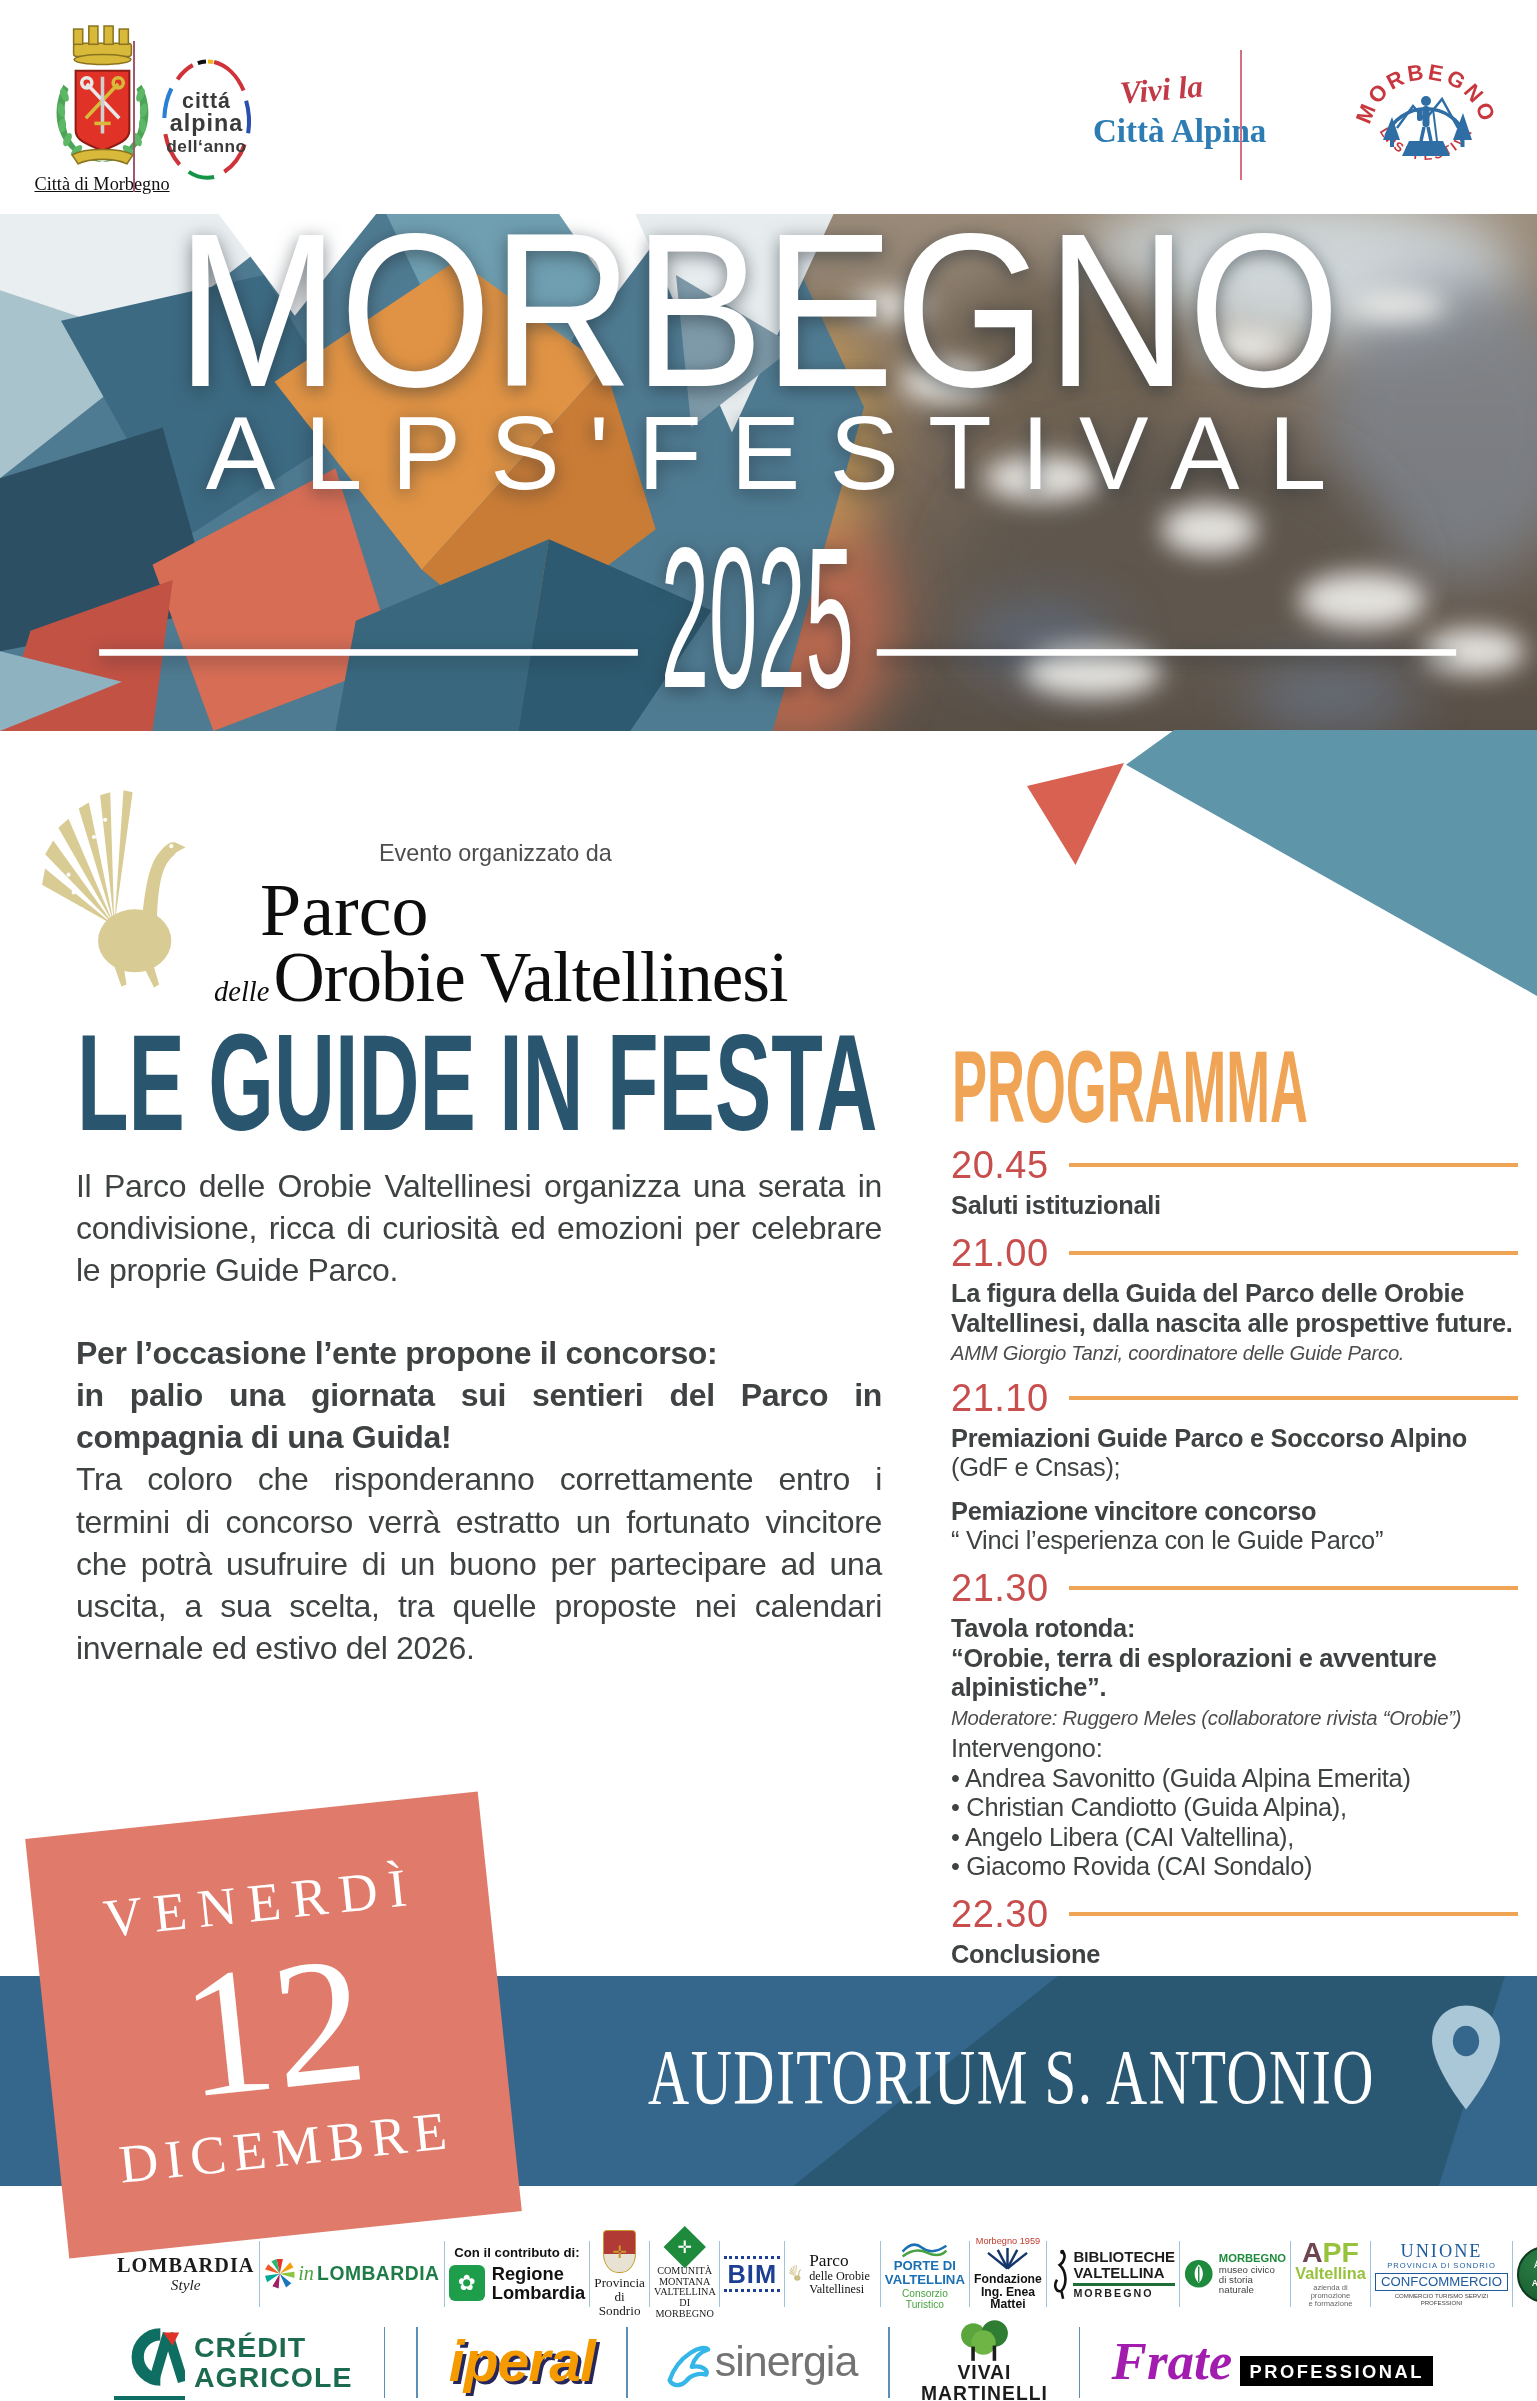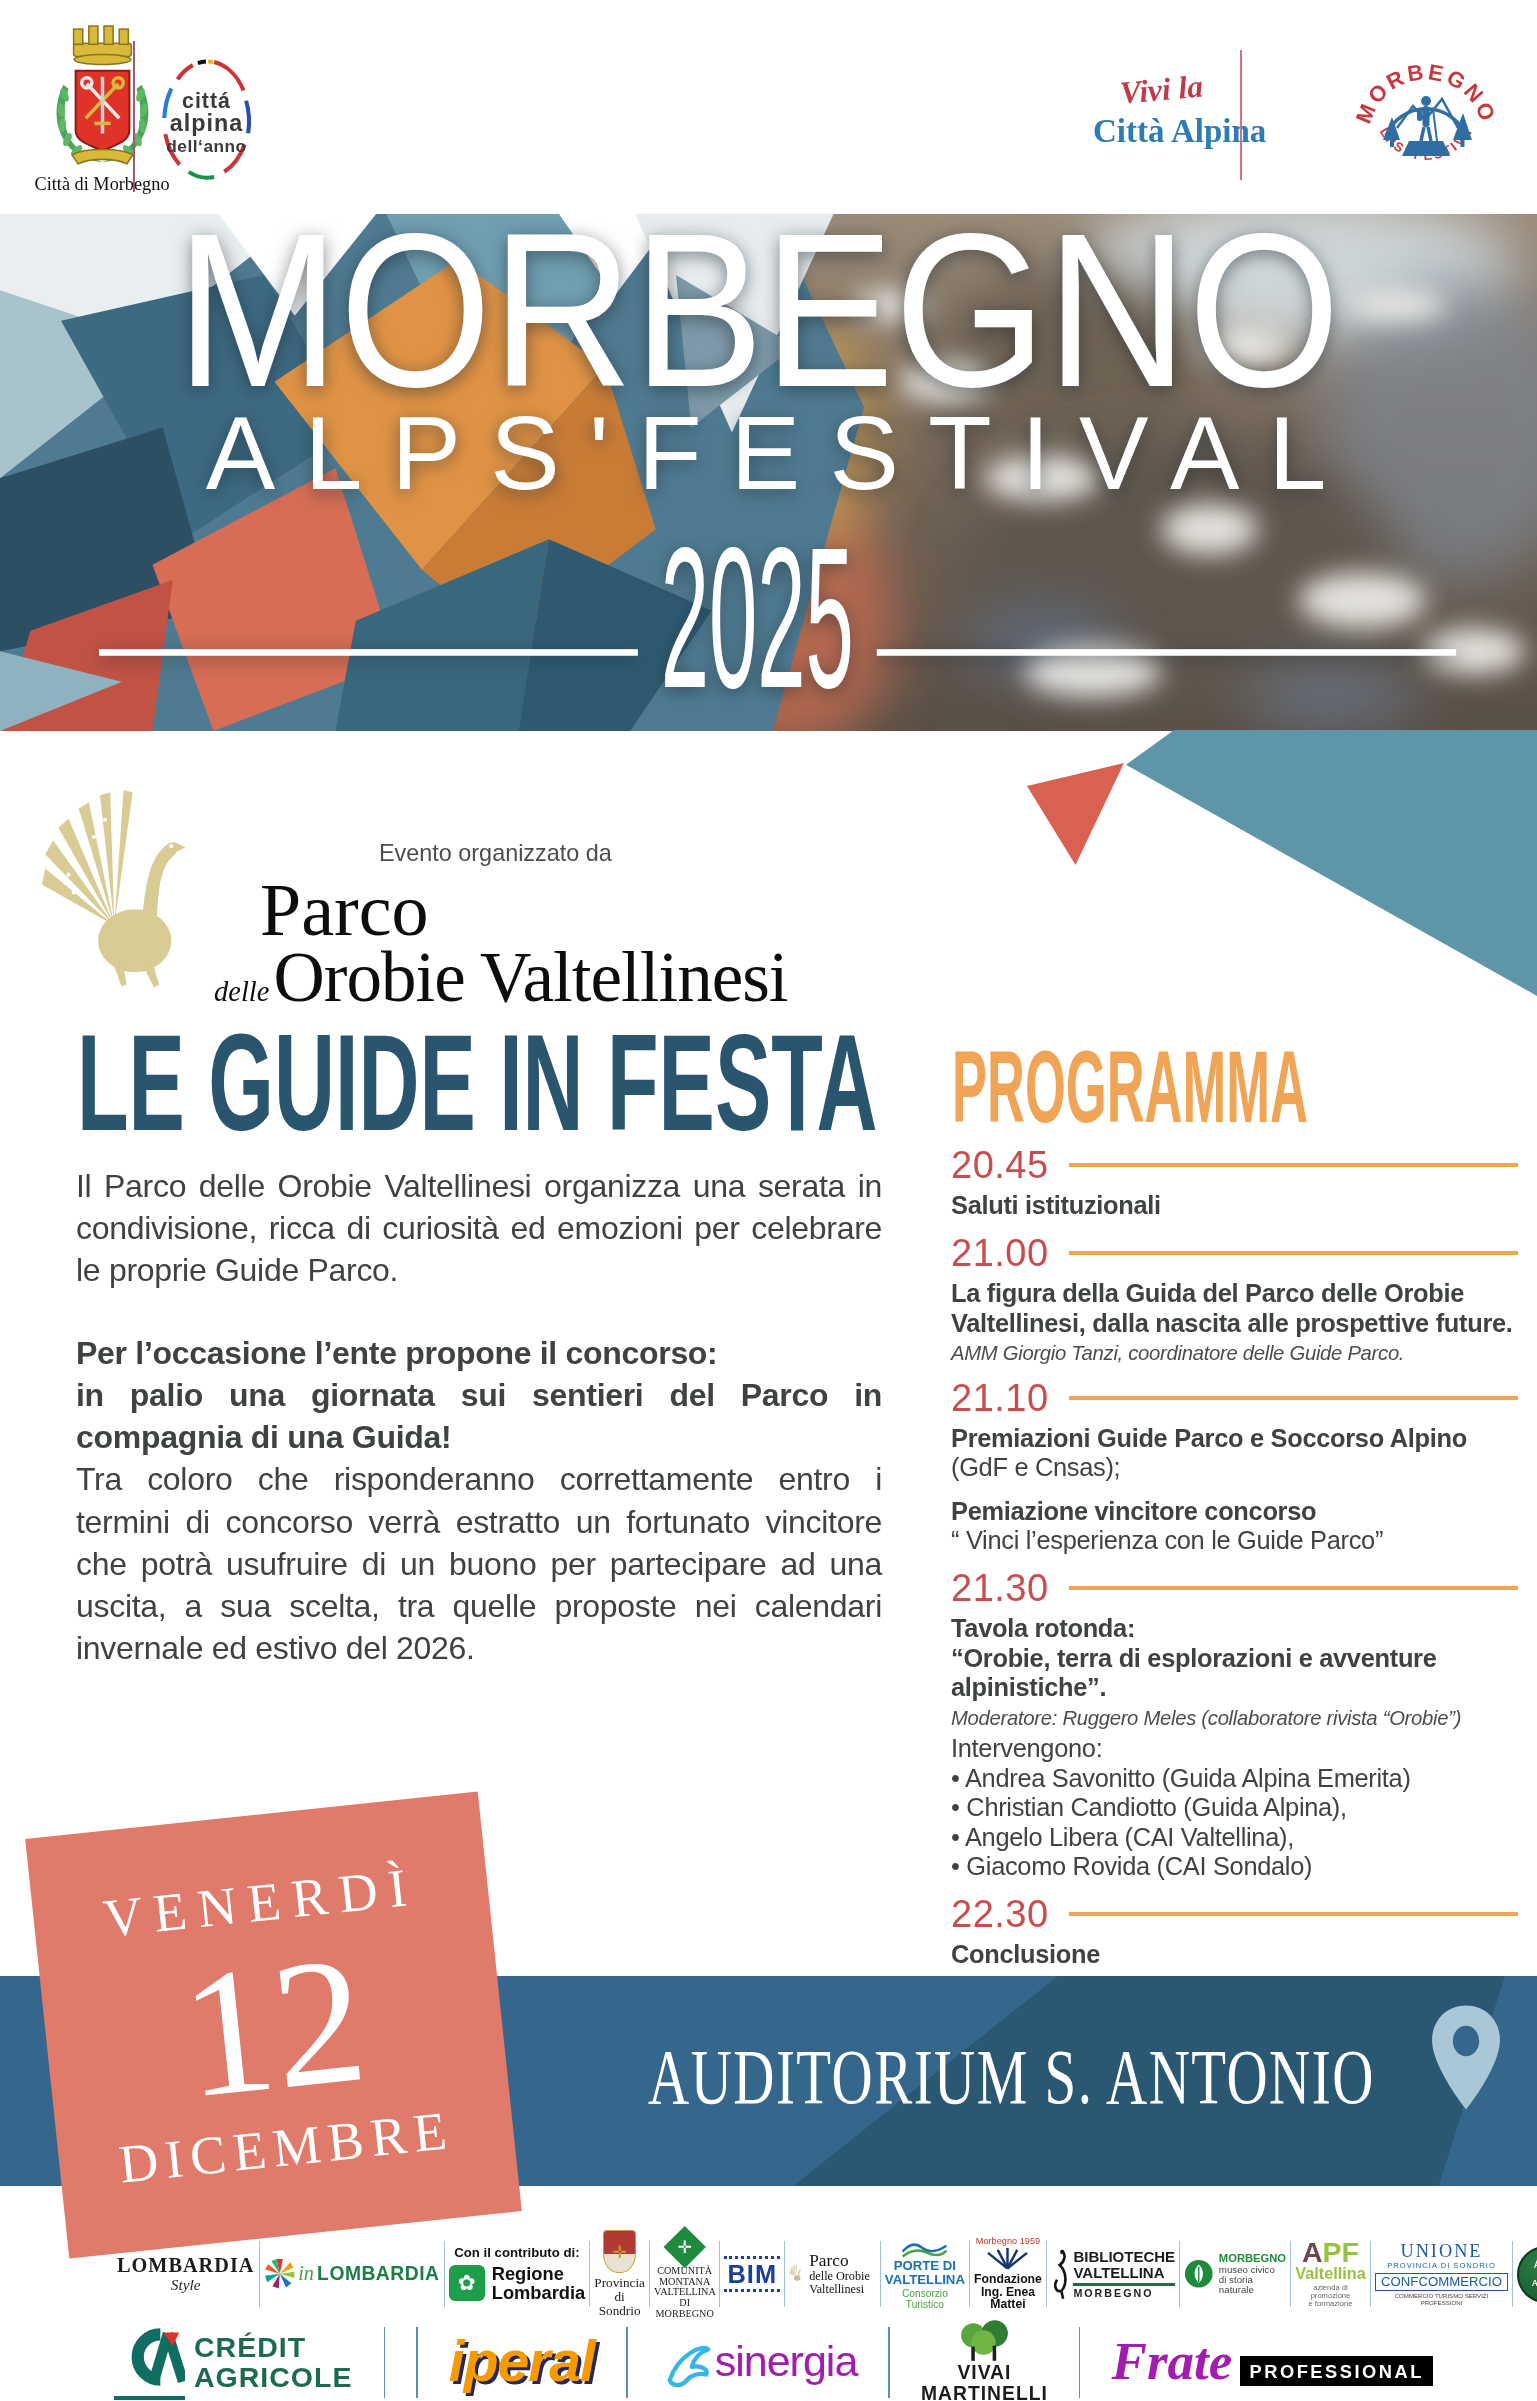--- a/index.html
+++ b/index.html
@@ -2,21 +2,21 @@
 <html style="font-size:8.1px"><head>
 <meta charset="utf-8">
 <style>
   html,body{margin:0;padding:0;background:#e8e8e8;}
   .page{position:relative;width:1537px;height:2401px;background:#ffffff;overflow:hidden;
         font-family:"Liberation Sans",sans-serif;color:#3f4243;}
   .abs{position:absolute;}
 
   
   .coa-wrap{left:41px;top:24.4px;width:122px;display:flex;flex-direction:column;align-items:center;}
-  .coa-caption{margin-top:5.1px;font-family:"Liberation Serif",serif;font-size:18.3px;color:#101010;white-space:nowrap;}
+  .coa-caption{margin-top:5.1px;font-family:"Liberation Serif",serif;font-size:18.3px;color:#101010;white-space:nowrap;text-decoration:underline;}
   .hdiv1{left:133px;top:41px;width:2px;height:151px;background:#a05a70;}
   .hdiv2{left:1240px;top:50px;width:2px;height:130px;background:#d4707f;}
   .vivi-wrap{left:1093px;top:72px;width:137px;text-align:center;}
   .vivi{font-family:"Liberation Serif",serif;font-style:italic;font-weight:700;font-size:31.5px;color:#c23a48;transform:rotate(-5deg);}
   .cittaalpina{margin-top:5.1px;font-family:"Liberation Serif",serif;font-weight:700;font-size:33px;color:#2d7cb4;white-space:nowrap;}
 
   
   .banner{left:0;top:214px;width:1537px;height:517px;}
   .banner svg{display:block;width:100%;height:100%;}
 
@@ -136,21 +136,21 @@
   .auto{color:#28388f;display:flex;flex-direction:column;align-items:center;}
   .auto1{display:flex;align-items:center;gap:8.1px;font-size:18.3px;font-weight:800;letter-spacing:1.5px;}
   .auto1 i{display:block;width:36px;height:2px;background:#28388f;}
   .auto2{font-size:41px;font-weight:900;letter-spacing:-0.5px;line-height:1;}
   .auto3{display:flex;align-items:center;gap:6.1px;width:100%;}
   .auto3 i{display:block;flex:1;height:2px;background:#28388f;}
   .auto3 span{font-size:16.3px;font-weight:800;}
   .iperal{font-size:57px;font-weight:900;font-style:italic;color:#f59b00;
           text-shadow:3.1px 3.1px 0 #26265e;letter-spacing:-1px;}
   .sinrow{display:flex;align-items:center;gap:3.1px;}
-  .sin1{font-size:43px;color:#a21caf;letter-spacing:-1px;}
+  .sin1{font-size:43px;color:#737373;letter-spacing:-1px;}
   .vivai{line-height:1.05;}
   .viv1{font-size:19.3px;font-weight:700;letter-spacing:1px;}
   .viv2{font-size:19.3px;font-weight:700;letter-spacing:1px;}
   .fraterow{display:flex;align-items:flex-end;gap:8.1px;}
   .frate1{font-family:"Liberation Serif",serif;font-style:italic;font-weight:700;font-size:53px;color:#a21caf;line-height:0.9;}
   .frate2{background:#000;color:#fff;font-size:18.3px;font-weight:800;letter-spacing:2.5px;padding:5.1px 9.2px;}
 </style>
 </head>
 <body>
 

